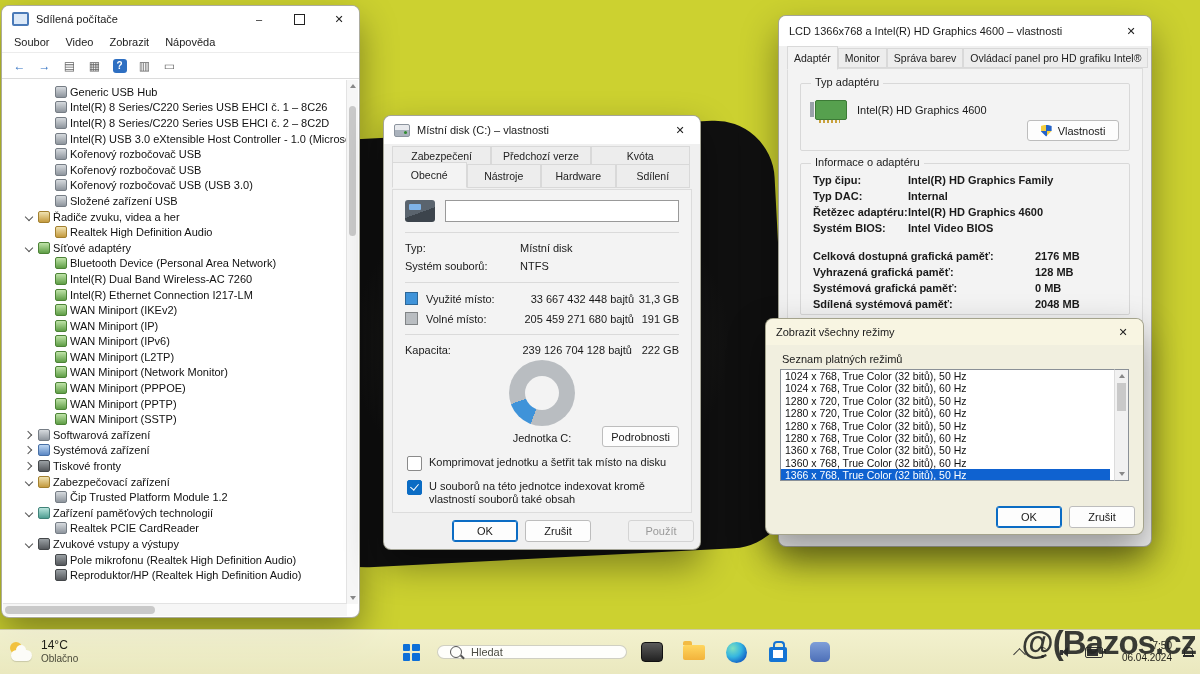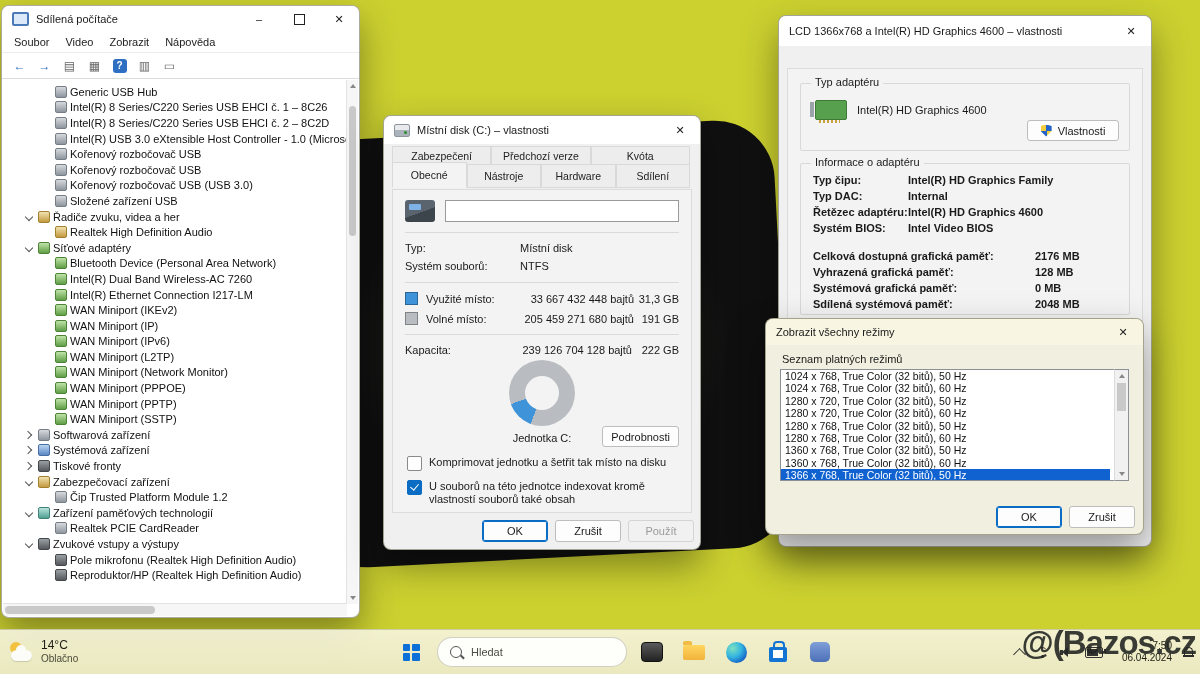--- a/index.html
+++ b/index.html
@@ -55,21 +55,21 @@
 
   
   .tabs{position:absolute;display:flex;}
   .tab{box-sizing:border-box;border:1px solid #d9d9d9;background:#ededed;display:flex;align-items:center;
     justify-content:center;font-size:10.5px;color:#222;padding:0 6px;white-space:nowrap;}
   .tab.active{background:#f3f3f3;border-bottom-color:#f3f3f3;margin-top:-2px;z-index:3;position:relative;}
   .page{position:absolute;border:1px solid #dcdcdc;background:#f3f3f3;}
   .btn{min-width:66px;height:22px;background:#fdfdfd;border:1px solid #bdbdbd;border-radius:3px;display:flex;
     align-items:center;justify-content:center;font-size:11px;color:#1a1a1a;box-sizing:border-box;padding:0 8px;}
   .btn.default{border-color:#0b6cc4;box-shadow:inset 0 0 0 1px #0b6cc4;}
-  .btn.disabled{color:#9a9a9a;background:#f1f1f1;border-color:#d4d4d4;}
+  .btn.disabled{color:#9a9a9a;background:#f1f1f1;border-color:#d4d4d4;margin-left:30px;}
   .hr{position:absolute;left:12px;right:12px;height:1px;background:#dadada;}
 
   
   .disk{left:383px;top:115px;width:316px;height:433px;z-index:7;}
   .disk-ico{width:14px;height:11px;border-radius:2px;border:1px solid #8c949e;position:relative;flex:0 0 auto;
     background:linear-gradient(#e8eaee 45%,#aab2bc 45%);}
   .disk-ico::after{content:"";position:absolute;right:2px;bottom:2px;width:3px;height:3px;border-radius:50%;background:#2e8b2e;}
   .tabs1{left:8px;top:30px;height:20px;}
   .tabs1 .tab{width:99.3px;}
   .tabs2{left:8px;top:48px;height:24px;}
@@ -147,21 +147,21 @@
   .wicon .sun{position:absolute;left:2px;top:2px;width:12px;height:12px;border-radius:50%;background:#f2c23e;}
   .wicon .cloud{position:absolute;left:3px;top:10px;width:21px;height:11px;background:#fcfcf8;border-radius:7px;box-shadow:0 1px 1px rgba(0,0,0,.15);}
   .wicon .cloud::before{content:"";position:absolute;left:5px;top:-5px;width:10px;height:10px;border-radius:50%;background:#fcfcf8;}
   .wtext{display:flex;flex-direction:column;line-height:13px;}
   .wtemp{font-size:12px;color:#1d1d16;}
   .wcond{font-size:10px;color:#4a4a3a;}
   .center{position:absolute;left:392px;top:0;height:44px;display:flex;align-items:center;gap:7px;}
   .startbtn{width:38px;height:38px;border-radius:6px;display:flex;align-items:center;justify-content:center;}
   .startico{width:17px;height:17px;display:grid;grid-template-columns:1fr 1fr;grid-template-rows:1fr 1fr;gap:2px;}
   .startico i{background:#0d6fd8;border-radius:1px;}
-  .searchbox{width:190px;height:30px;border-radius:15px;background:rgba(255,255,255,.92);
+  .searchbox{width:190px;height:14px;border-radius:15px;background:rgba(255,255,255,.92);
     border:1px solid rgba(120,120,90,.35);display:flex;align-items:center;gap:9px;padding:0 12px;color:#4c4c44;box-sizing:border-box;}
   .mag{width:10px;height:10px;border:1.6px solid #555;border-radius:50%;position:relative;flex:0 0 auto;}
   .mag::after{content:"";position:absolute;width:5px;height:1.6px;background:#555;transform:rotate(45deg);right:-4px;bottom:-1px;}
   .appbtn{width:36px;height:36px;border-radius:6px;display:flex;align-items:center;justify-content:center;}
   .appicon{display:block;}
   .appicon.dark{width:20px;height:18px;background:linear-gradient(#5a5a5a,#222);border:1px solid #111;border-radius:4px;}
   .appicon.folder{width:22px;height:15px;background:linear-gradient(#ffd65e,#f2b33c);border-radius:2px;position:relative;}
   .appicon.folder::before{content:"";position:absolute;top:-4px;left:0;width:9px;height:4px;background:#f2bb45;border-radius:2px 2px 0 0;}
   .appicon.edge{width:21px;height:21px;border-radius:50%;
     background:radial-gradient(circle at 32% 30%,#7de0c0,#35b6e0 42%,#1565c8 76%,#0a47a0);}
@@ -424,20 +424,34 @@
     </div>
   </section>
 
   <section class="win gfx">
     <div class="titlebar">
       <span class="tbar-title">LCD 1366x768 a Intel(R) HD Graphics 4600 – vlastnosti</span>
       <div class="capbtns">
           <span class="capbtn">✕</span>
         </div>
     </div>
+    <div class="tabs">
+        <span class="tab active">
+          <span>Adaptér</span>
+        </span>
+        <span class="tab">
+          <span>Monitor</span>
+        </span>
+        <span class="tab">
+          <span>Správa barev</span>
+        </span>
+        <span class="tab">
+          <span>Ovládací panel pro HD grafiku Intel®</span>
+        </span>
+      </div>
     <div class="page">
       <div class="group g1">
         <span class="legend">Typ adaptéru</span>
         <span class="pcb"></span>
         <span class="adapter-name">Intel(R) HD Graphics 4600</span>
         <div class="btn props-btn">
           <span class="shield"></span>
           <span>Vlastnosti</span>
         </div>
       </div>

